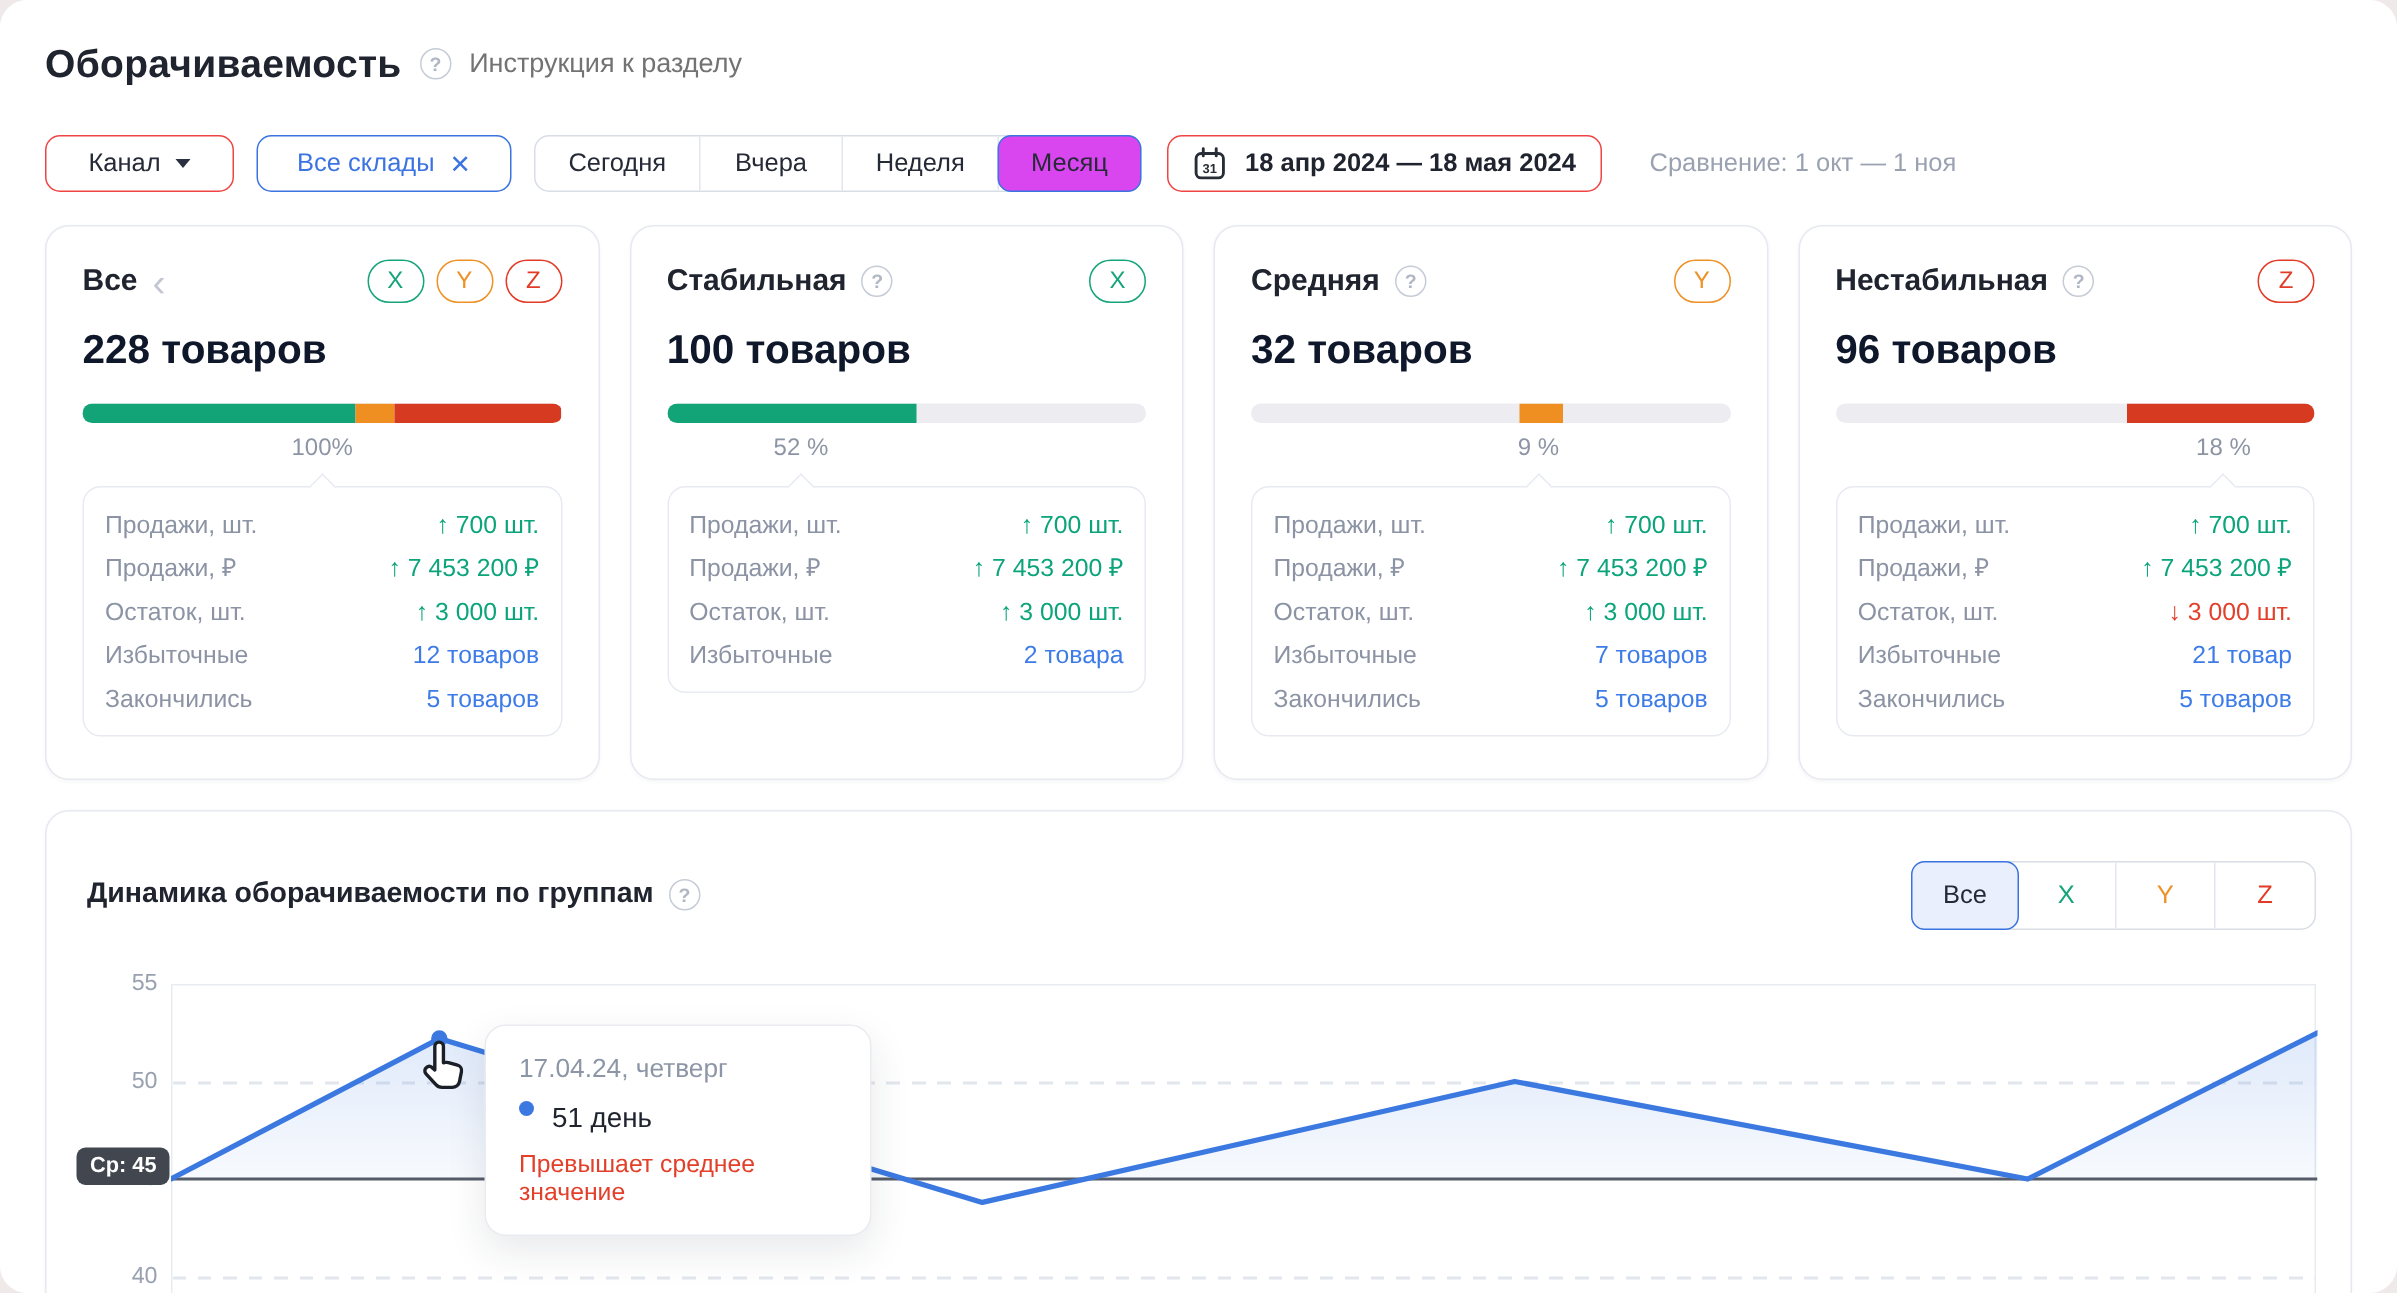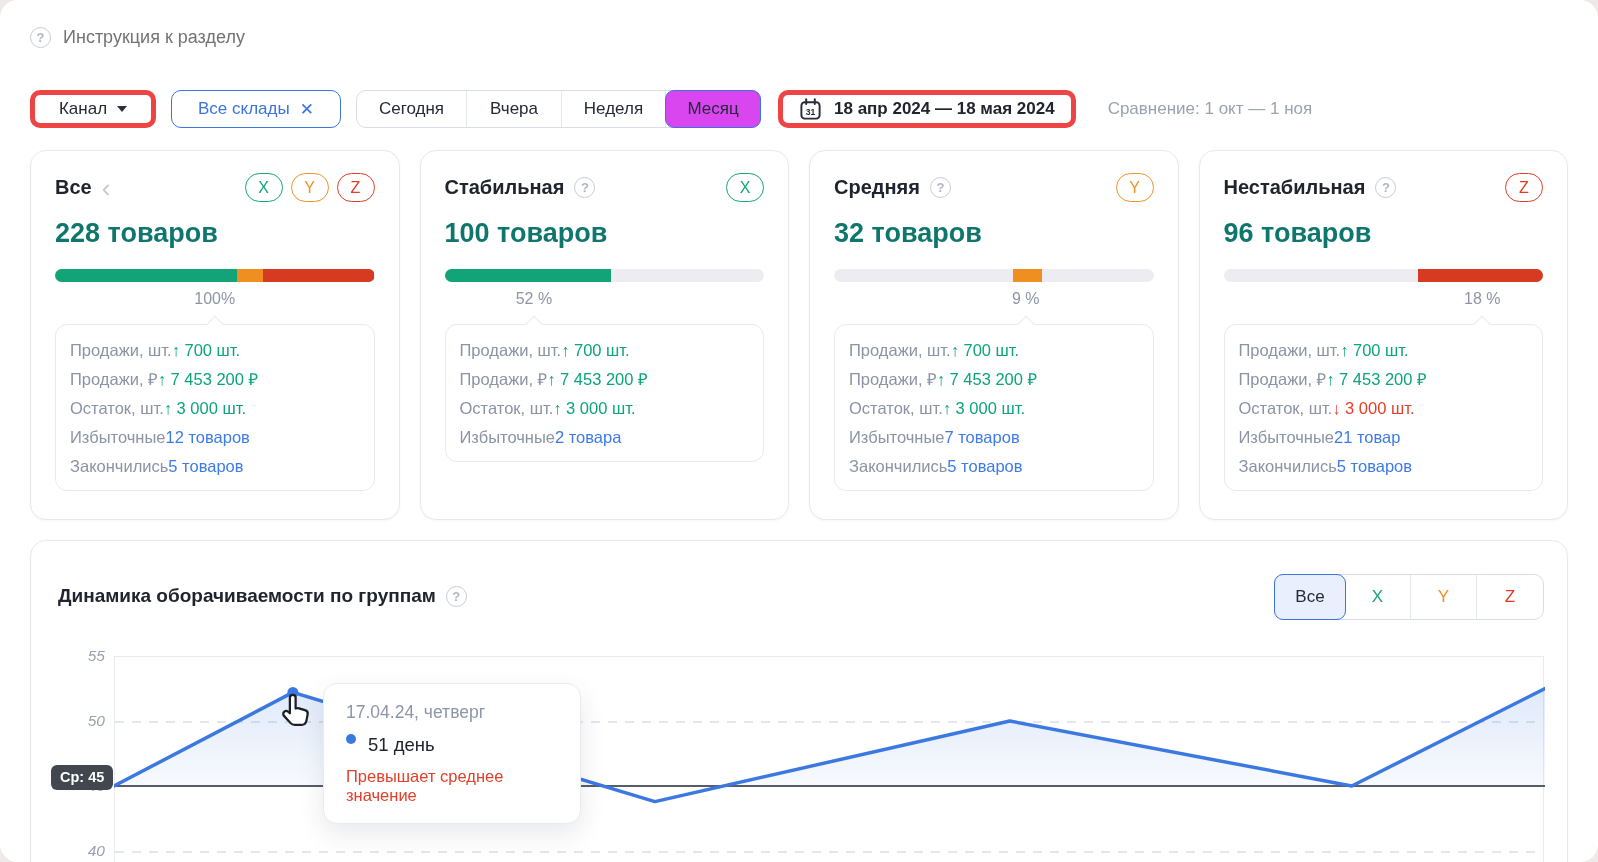--- a/index.html
+++ b/index.html
@@ -11,21 +11,21 @@
   .page-header { position:absolute; left:30px; top:27px; display:flex; align-items:center; gap:12px; }
   .page-title { font-size:26px; font-weight:700; letter-spacing:.2px; color:#20242f; }
   .help-icon { width:21px; height:21px; border:1.5px solid #c6ccd6; border-radius:50%;
     display:inline-flex; align-items:center; justify-content:center;
     font-size:13px; font-weight:700; color:#b0b7c3; flex:0 0 auto; }
   .page-subtitle { font-size:18px; color:#737373; }
 
   
   .filter-row { position:absolute; left:30px; top:90px; height:38px; display:flex; align-items:center; }
   .btn { height:38px; display:inline-flex; align-items:center; justify-content:center;
-    border:5px solid #ef4444; border-radius:10px; background:#fff; font-size:17px; color:#252a36; cursor:pointer; }
+    border:1px solid #ef4444; border-radius:10px; background:#fff; font-size:17px; color:#252a36; cursor:pointer; }
   .channel-btn { width:126px; gap:10px; margin-right:15px; }
   .caret-down { width:0; height:0; border-left:5px solid transparent; border-right:5px solid transparent;
     border-top:6px solid #2a3040; display:inline-block; }
   .chip { width:170px; gap:10px; border:1.5px solid #3b74e0; color:#3b74e0; margin-right:15px; }
   .chip .x { font-size:17px; line-height:1; color:#3b74e0; }
   .segmented { display:flex; align-items:stretch; height:38px; border:1px solid #d9dee6; border-radius:10px;
     background:#fff; margin-right:17px; }
   .seg-item { display:flex; align-items:center; justify-content:center; font-size:17px; color:#252a36;
     cursor:pointer; border-right:1px solid #e2e6ed; padding:0 2px; }
   .seg-item:last-child { border-right:none; }
@@ -37,30 +37,30 @@
   .cards { position:absolute; left:30px; right:30px; top:150px; display:grid;
     grid-template-columns:repeat(4,1fr); gap:20px; }
   .card { height:370px; border:1px solid #e6e9ef; border-radius:16px; background:#fff;
     box-shadow:0 1px 3px rgba(25,35,60,.04); padding:22px 24px 0; position:relative; }
   .card-head { display:flex; align-items:center; gap:10px; }
   .card-title { font-size:20px; font-weight:700; color:#20242f; }
   .chevron-left { font-size:26px; line-height:20px; color:#c2c7d1; cursor:pointer; font-weight:400; }
   .pills { margin-left:auto; display:flex; gap:8px; }
   .pill { min-width:38px; height:29px; padding:0 10px; border:1.5px solid; border-radius:15px;
     display:inline-flex; align-items:center; justify-content:center; font-size:16px; cursor:pointer; background:#fff; }
-  .card-count { margin-top:16px; font-size:27px; font-weight:700; color:#0f766e; }
+  .card-count { margin-top:16px; font-size:27px; font-weight:700; color:#0f172a; }
   .bar { margin-top:20px; height:13px; border-radius:7px; background:#ededf1; position:relative; overflow:hidden; }
   .bar-seg { position:absolute; top:0; bottom:0; }
   .pct-row { position:relative; height:24px; margin-top:6px; }
   .pct-label { position:absolute; transform:translateX(-50%); font-size:16px; color:#8d95a5; white-space:nowrap; top:2px; }
   .panel { position:relative; margin-top:12px; border:1px solid #e7eaf0; border-radius:12px;
     background:#fff; padding:10px 14px; }
   .notch { position:absolute; top:-7px; width:12px; height:12px; background:#fff;
     border-left:1px solid #e7eaf0; border-top:1px solid #e7eaf0; transform:translateX(-50%) rotate(45deg); }
-  .prow { display:flex; align-items:center; padding:4.5px 0; line-height:20px; }
+  .prow { display:flex; justify-content:space-between; align-items:center; padding:4.5px 0; line-height:20px; }
   .prow .lbl { font-size:16.5px; color:#8b93a4; }
   .prow .val { font-size:16.5px; font-weight:500; white-space:nowrap; }
   [data-tone="green"] { color:#0ba47b; }
   [data-tone="blue"]  { color:#3d7be8; }
   [data-tone="red"]   { color:#e2402a; }
 
   
   .chart-card { position:absolute; left:30px; right:30px; top:540px; height:360px;
     border:1px solid #e6e9ef; border-radius:16px; background:#fff; box-shadow:0 1px 3px rgba(25,35,60,.04); }
   .chart-head { position:absolute; left:27px; top:44px; display:flex; align-items:flex-end; gap:10px; }
@@ -70,40 +70,41 @@
   .gtab { width:66px; display:flex; align-items:center; justify-content:center; font-size:17px;
     border-right:1px solid #e2e6ed; cursor:pointer; color:#252a36; }
   .gtab:last-child { border-right:none; }
   .gtab.sel { width:72px; background:#e9effc; border:1.5px solid #3b74e0; border-radius:9px; margin:-1px; }
 
   .plot { position:absolute; left:83px; top:115px; right:23px; bottom:-40px;
     border-left:1px solid #e8ebf0; border-right:1px solid #e8ebf0; border-top:1px solid #e8ebf0; }
   .gridline { position:absolute; left:0; right:0; height:2px;
     background:repeating-linear-gradient(90deg,#e2e6ed 0 9px,transparent 9px 17px); }
   .ylab { position:absolute; left:36px; width:38px; text-align:right; font-size:15.5px; color:#99a1b0;
-    line-height:22px; z-index:1;font-style:italic; }
+    line-height:22px; z-index:1; }
   .avg-badge { position:absolute; left:20px; top:224px; height:25px; padding:0 9px; background:#41464f;
     border-radius:6px; color:#fff; font-size:14.5px; font-weight:600; line-height:25px; z-index:4; white-space:nowrap; }
   .chart-svg { position:absolute; left:83px; top:115px; z-index:2; }
   .cursor-hand { position:absolute; left:248px; top:150px; z-index:6; }
   .tooltip { position:absolute; left:292px; top:142px; width:258px; min-height:126px; background:#fff;
     border:1px solid #e9ebf0; border-radius:14px; box-shadow:0 10px 26px rgba(30,40,60,.10); z-index:5;
     padding:18px 22px; }
   .tt-date { font-size:17.5px; color:#8d96a6; }
   .tt-row { margin-top:11px; display:flex; align-items:flex-start; gap:12px; }
   .tt-dot { width:10px; height:10px; border-radius:50%; background:#3b79e1; }
   .tt-val { font-size:18.5px; color:#20242f; font-weight:500; }
   .tt-note { margin-top:11px; font-size:16.5px; color:#e2402a; }
 </style>
 </head>
 <body>
 
 <div class="canvas">
 
   <div class="page-header">
+    <div class="page-title">Оборачиваемость</div>
     <span class="help-icon">?</span>
     <span class="page-subtitle">Инструкция к разделу</span>
   </div>
 
   <div class="filter-row">
     <button class="btn channel-btn">
       <span>Канал</span>
       <span class="caret-down"></span>
     </button>
     <button class="btn chip">

